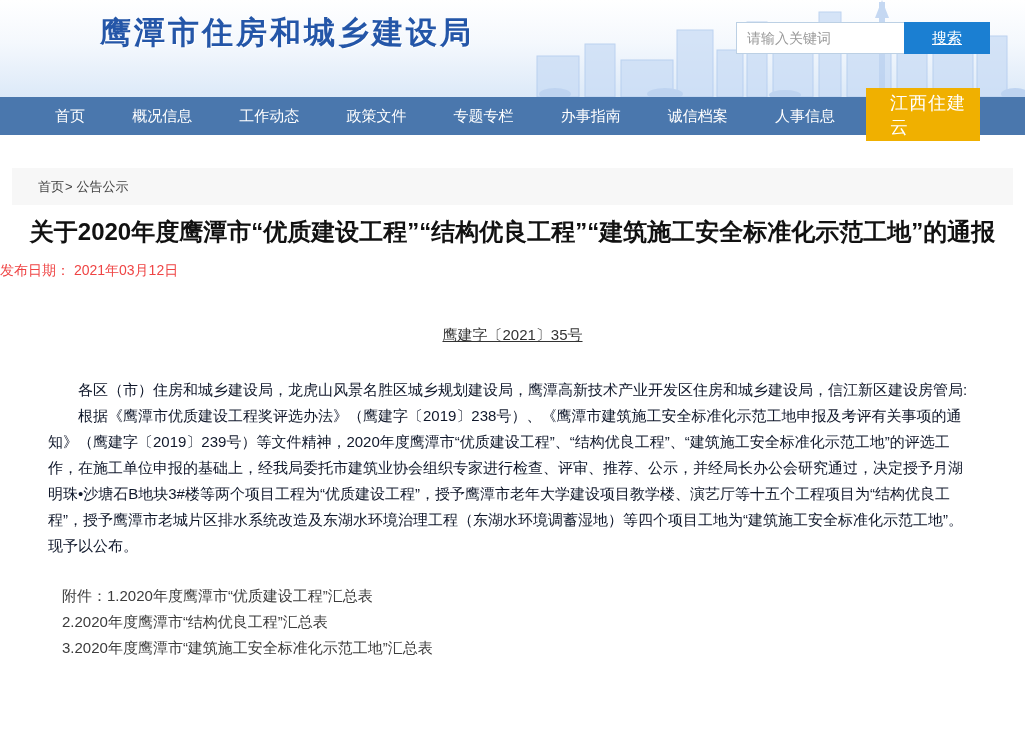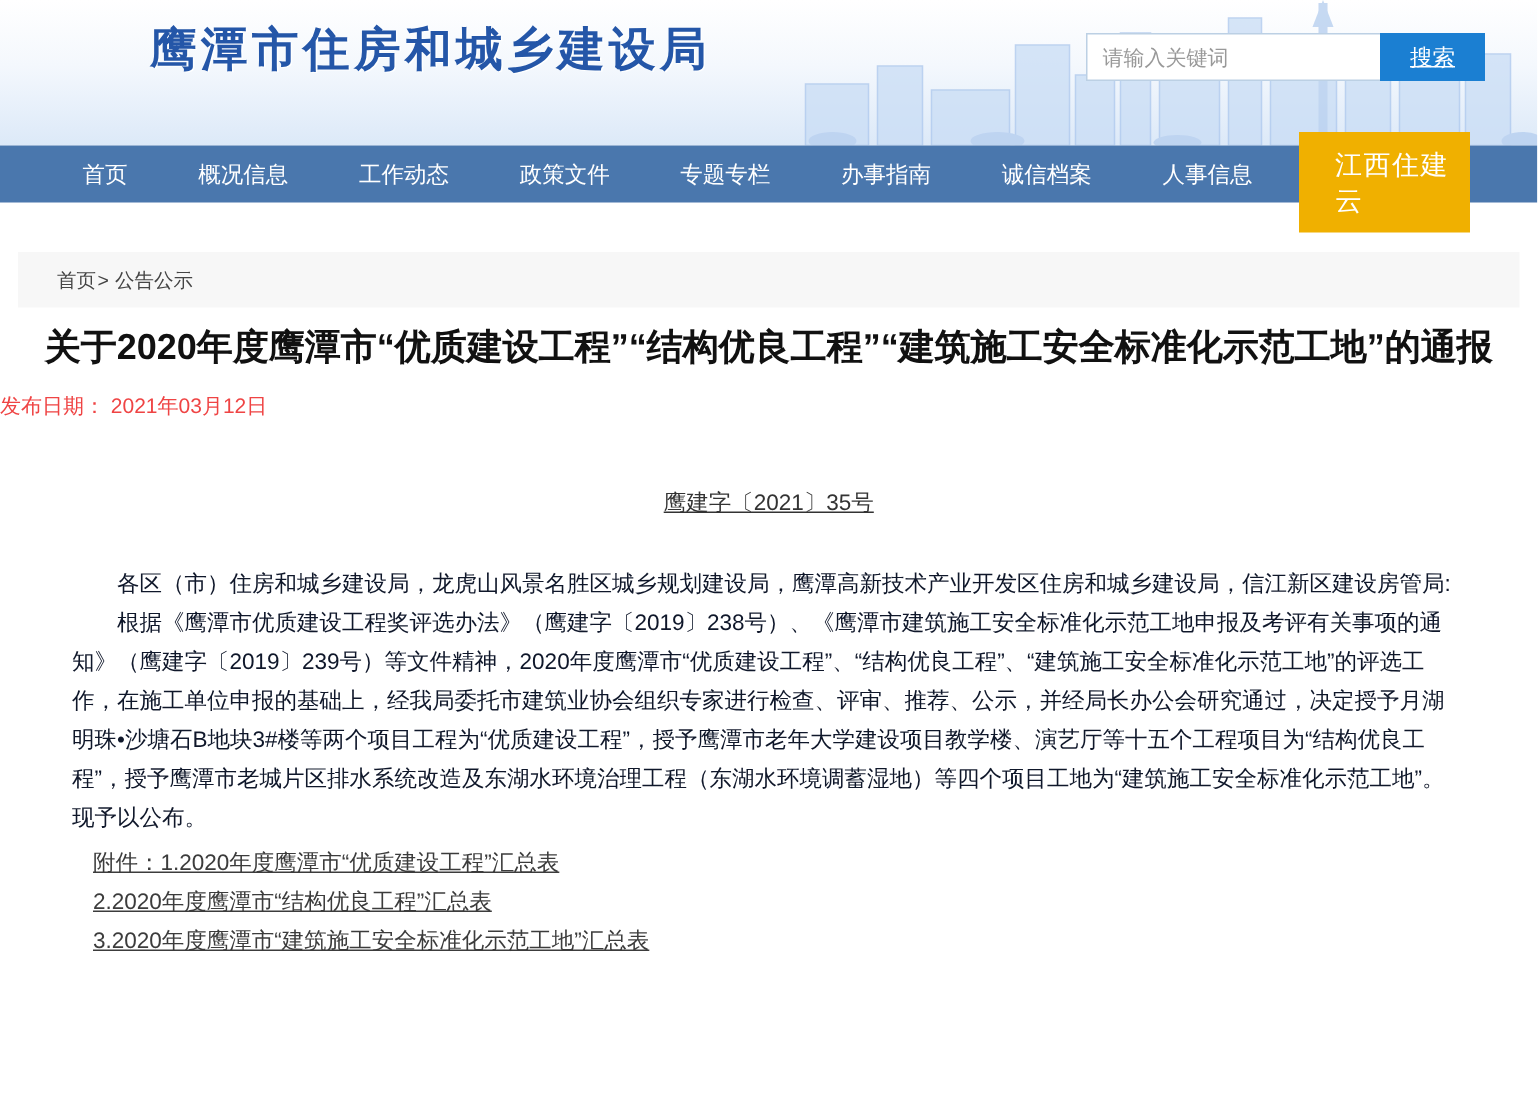--- a/index.html
+++ b/index.html
@@ -19,38 +19,38 @@
   }
   .skyline { position: absolute; right: 0; bottom: 0; opacity: 0.75; }
   .logo-block { position: absolute; left: 100px; top: 12px; z-index: 2; }
   .site-name {
     font-size: 31px; font-weight: bold; color: #2456a8;
     letter-spacing: 3px; text-shadow: 1px 1px 0 rgba(255,255,255,0.9);
   }
   .site-url { font-size: 16px; color: #2b62b0; margin-top: 6px; margin-left: 4px; letter-spacing: 1px; }
   .search-box { position: absolute; top: 22px; right: 35px; display: flex; z-index: 3; }
   .search-input {
-    width: 196px; height: 32px; border: 1px solid #bcd0e4; border-right: none;
+    width: 168px; height: 32px; border: 1px solid #bcd0e4; border-right: none;
     background: #fff; padding: 0 10px; font-size: 14px; color: #333; outline: none;
   }
   .search-input::placeholder { color: #999; }
   .search-btn {
-    width: 70px; height: 32px; border: none; background: #1b7fd2; color: #fff;
+    width: 86px; height: 32px; border: none; background: #1b7fd2; color: #fff;
     font-size: 15px; cursor: pointer; text-decoration: underline;
   }
 
   
   .nav { position: relative; height: 38px; background: #4a77ad; }
   .nav-inner {
     display: flex; justify-content: space-between; align-items: center;
     height: 38px; padding: 0 190px 0 55px;
   }
   .nav-item { color: #ffffff; font-size: 15px; cursor: pointer; white-space: nowrap; }
   .cloud-tab {
-    position: absolute; right: 45px; top: -9px; width: 114px; height: 67px;
+    position: absolute; right: 45px; top: -9px; width: 114px; height: 53px;
     background: #f0b000; color: #ffffff; font-size: 18px;
     display: flex; align-items: center; justify-content: center;
     cursor: pointer; z-index: 4; letter-spacing: 1px; padding-left: 24px;
   }
 
   
   .breadcrumb {
     margin: 33px 12px 0 12px; height: 37px; background: #f7f7f7;
     display: flex; align-items: center; padding-left: 26px;
     font-size: 13px; color: #444;
@@ -60,21 +60,21 @@
 
   
   .article-title {
     margin: 8px auto 0 auto; width: 985px; text-align: center;
     font-size: 24px; font-weight: bold; color: #111; line-height: 37px;
   }
   .publish-line { margin-top: 12px; text-align: left; font-size: 14px; color: #ef4444; }
   .doc-number { margin-top: 46px; text-align: center; font-size: 15px; color: #333; text-decoration: underline; }
   .body-text { margin-top: 32px; padding: 0 48px; font-size: 15px; color: #0f172a; line-height: 26px; }
   .body-text p { text-indent: 2em; margin: 0; }
-  .attachments { margin-top: 4px; padding: 0 32px; font-size: 15px; color: #3c3c3c; line-height: 26px; text-decoration: underline; }
+  .attachments { margin-top: 24px; padding: 0 32px; font-size: 15px; color: #3c3c3c; line-height: 26px; }
   .attachments div { text-indent: 2em; }
 </style>
 </head>
 <body>
 
 <div class="page">
 
   <div class="header">
     <svg class="skyline" width="500" height="97" viewBox="0 0 500 97" xmlns="http://www.w3.org/2000/svg">
       <g fill="#c9dcf5" stroke="#aac6ec" stroke-width="1">

